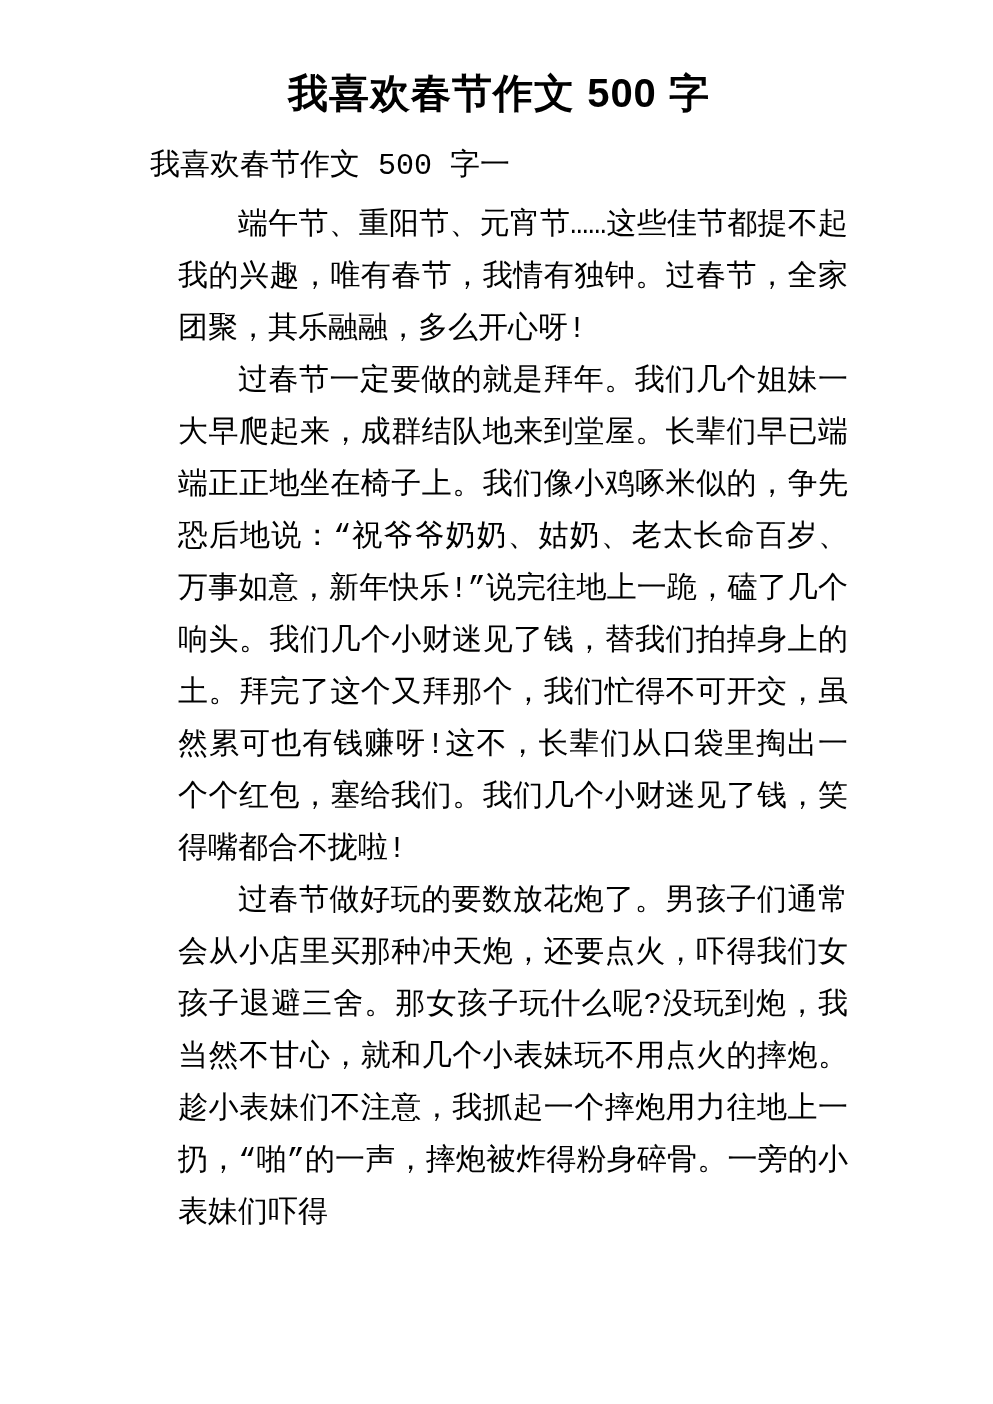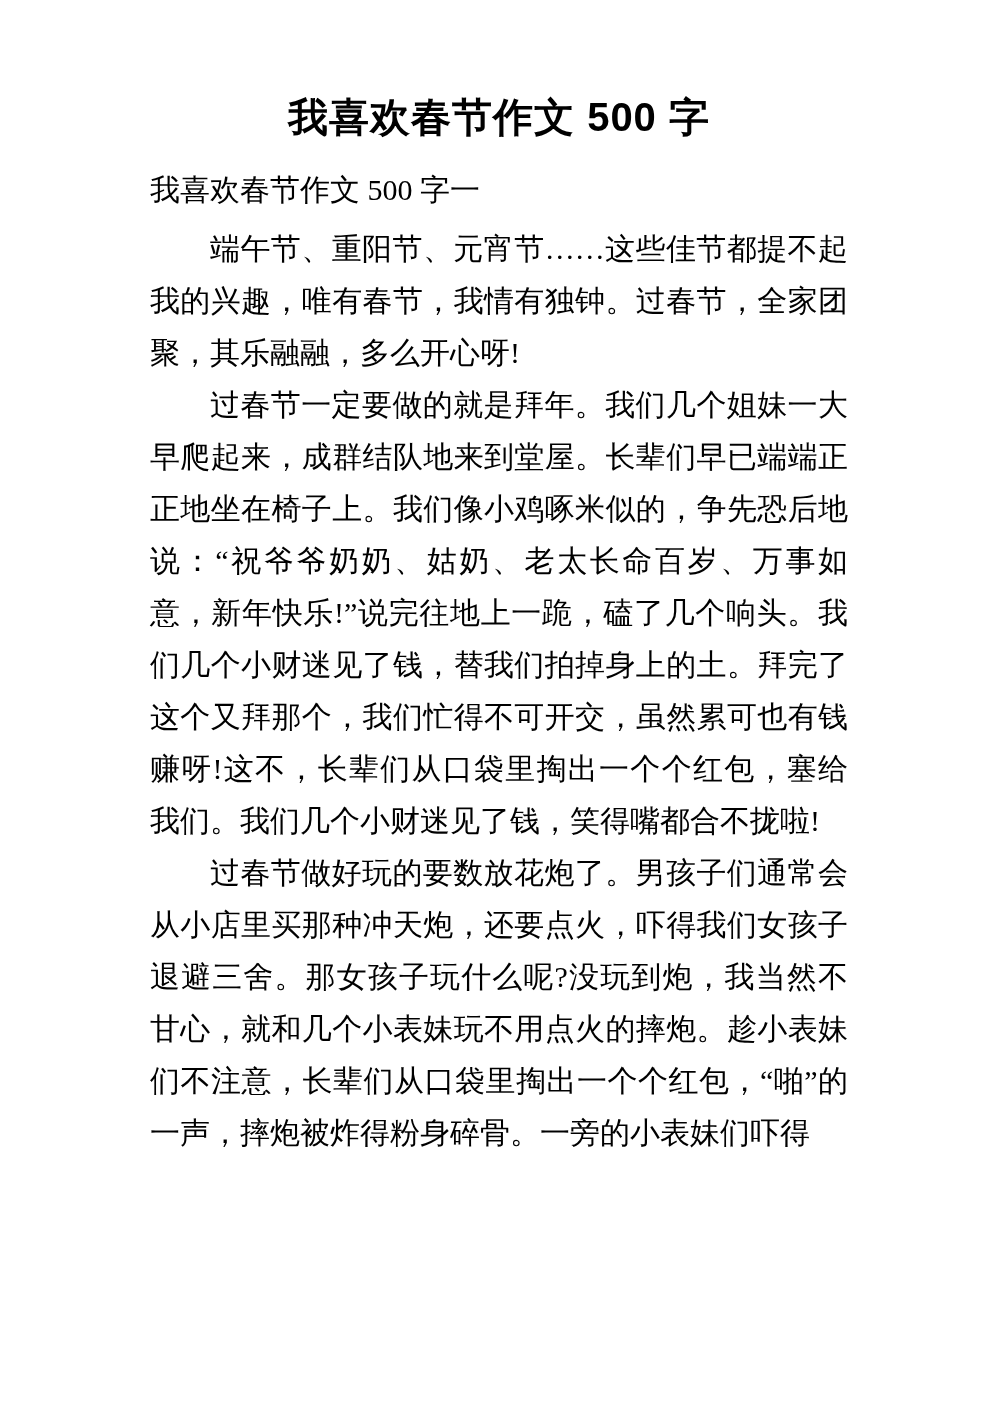--- a/index.html
+++ b/index.html
@@ -12,53 +12,55 @@
     width: 993px;
     height: 1404px;
     background: #ffffff;
     color: #000000;
     overflow: hidden;
   }
   .content {
     box-sizing: border-box;
     margin-left: 150px;
     width: 698px;
-    padding-top: 94px;
+    padding-top: 70px;
   }
   .doc-title {
     margin: 0 0 24px 0;
     font-family: "Liberation Sans", "DejaVu Sans", sans-serif;
     font-weight: 700;
     font-size: 40px;
     line-height: 46px;
     text-align: center;
     letter-spacing: 1px;
     white-space: nowrap;
   }
   .body-text {
     font-family: "Liberation Serif", "DejaVu Serif", serif;
     font-size: 30px;
     line-height: 52px;
     text-align: justify;
     text-justify: inter-ideograph;
   }
   p.line {
     margin: 0;
+    font-family: Liberation Mono, monospace;
   }
   p.intro {
     margin-bottom: 7px;
   }
   p.para {
     text-indent: 2em;
+    margin-left: 28px;
   }
 </style>
 </head>
 <body>
 
 <div class="page">
   <div class="content body-text">
     <h1 class="doc-title">我喜欢春节作文 500 字</h1>
     <p class="line intro">我喜欢春节作文 500 字一</p>
     <p class="line para">端午节、重阳节、元宵节……这些佳节都提不起我的兴趣，唯有春节，我情有独钟。过春节，全家团聚，其乐融融，多么开心呀!</p>
     <p class="line para">过春节一定要做的就是拜年。我们几个姐妹一大早爬起来，成群结队地来到堂屋。长辈们早已端端正正地坐在椅子上。我们像小鸡啄米似的，争先恐后地说：“祝爷爷奶奶、姑奶、老太长命百岁、万事如意，新年快乐!”说完往地上一跪，磕了几个响头。我们几个小财迷见了钱，替我们拍掉身上的土。拜完了这个又拜那个，我们忙得不可开交，虽然累可也有钱赚呀!这不，长辈们从口袋里掏出一个个红包，塞给我们。我们几个小财迷见了钱，笑得嘴都合不拢啦!</p>
-    <p class="line para">过春节做好玩的要数放花炮了。男孩子们通常会从小店里买那种冲天炮，还要点火，吓得我们女孩子退避三舍。那女孩子玩什么呢?没玩到炮，我当然不甘心，就和几个小表妹玩不用点火的摔炮。趁小表妹们不注意，长辈们从口袋里掏出一个个红包，“啪”的一声，摔炮被炸得粉身碎骨。一旁的小表妹们吓得</p>
+    <p class="line para">过春节做好玩的要数放花炮了。男孩子们通常会从小店里买那种冲天炮，还要点火，吓得我们女孩子退避三舍。那女孩子玩什么呢?没玩到炮，我当然不甘心，就和几个小表妹玩不用点火的摔炮。趁小表妹们不注意，我抓起一个摔炮用力往地上一扔，“啪”的一声，摔炮被炸得粉身碎骨。一旁的小表妹们吓得</p>
   </div>
 </div>
 
 </body></html>

